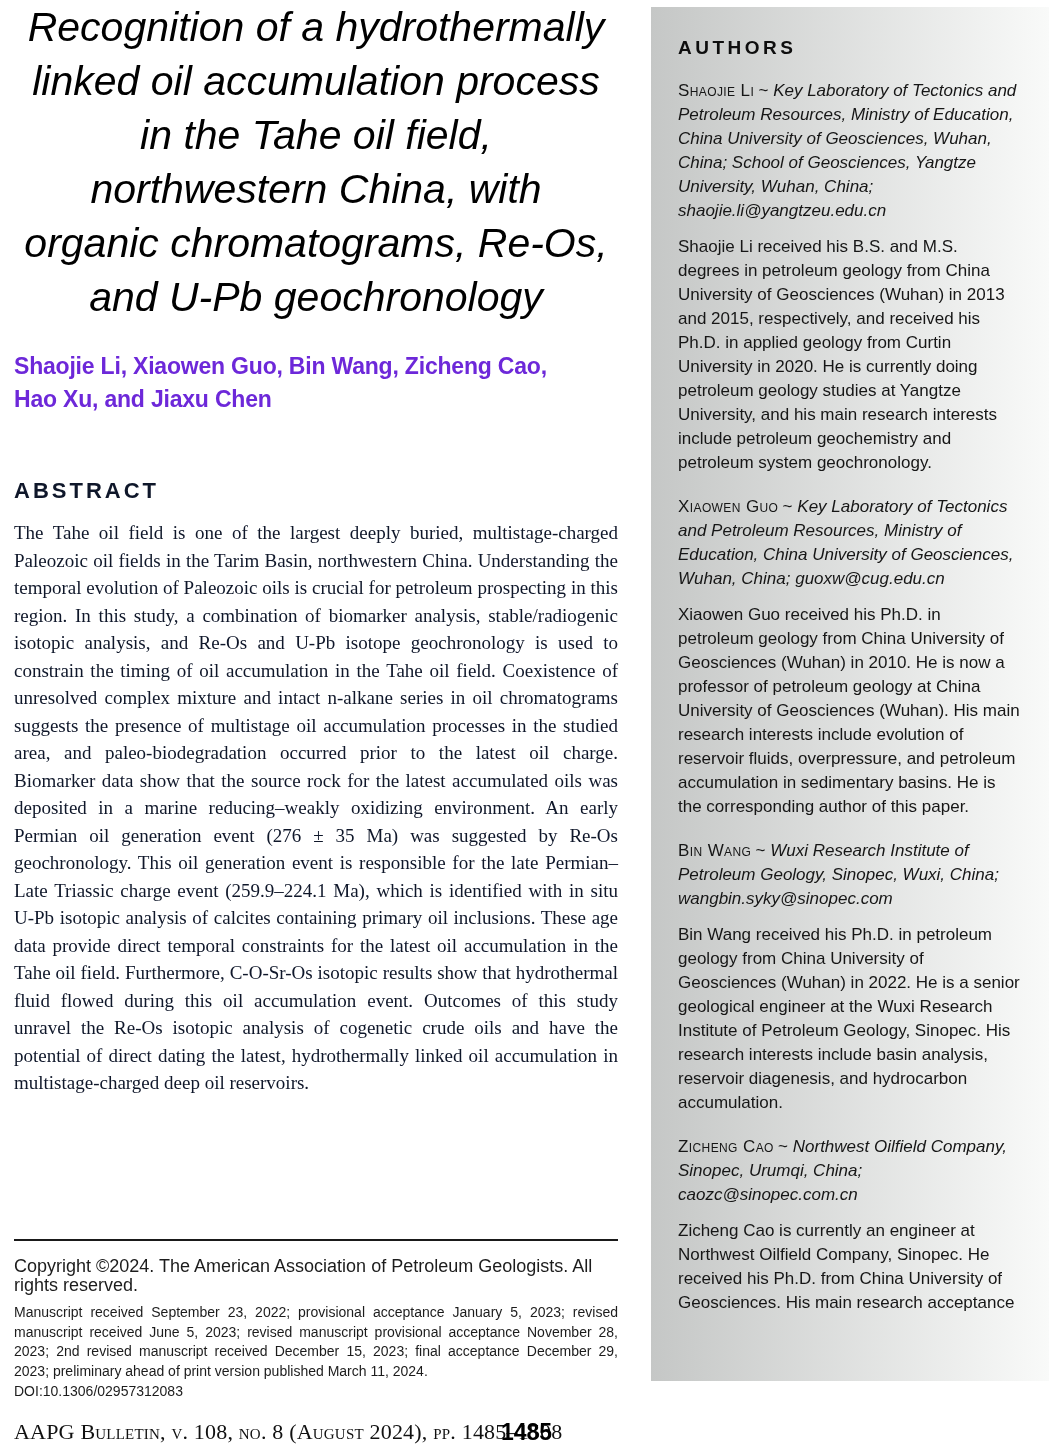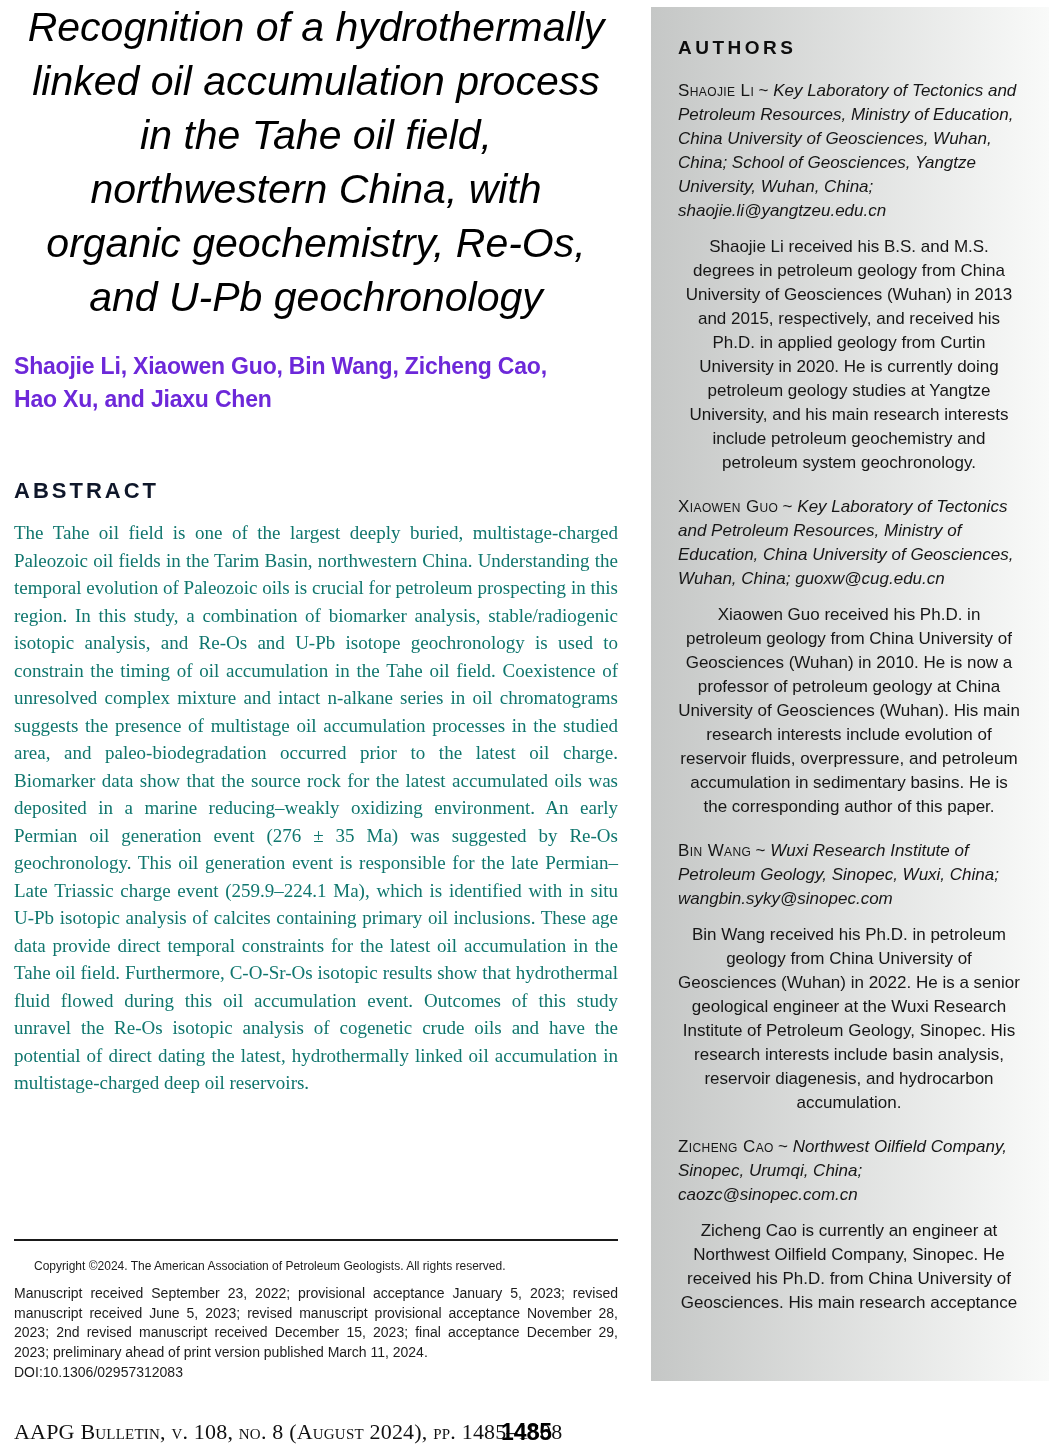--- a/index.html
+++ b/index.html
@@ -46,32 +46,31 @@
     letter-spacing:3px;
     color:#0f172a;
   }
 
   .abstract-body {
     margin-top:15px;
     font-family:"Liberation Serif", serif;
     font-size:19px;
     line-height:27.5px;
     text-align:justify;
-    color:#0f766e;
+    color:#0f172a;
   }
 
   
   .bottom-block { position:absolute; left:14px; top:1239px; width:604px; }
   .rule { height:2px; background:#1a1a1a; }
   .copyright {
     margin-top:16px;
-    font-size:12px;
+    font-size:18px;
     line-height:19px;
     color:#1c1c1c;
-    margin-left:20px;
   }
   .history {
     margin-top:8px;
     font-size:14px;
     line-height:19.5px;
     text-align:justify;
     color:#1c1c1c;
   }
   .doi {
     margin-top:1px;
@@ -128,34 +127,33 @@
     letter-spacing:0.4px;
   }
   .affil-sep { margin:0 5px 0 4px; font-style:normal; }
   .affil-text, .affil-sep { font-style:italic; }
   .bio {
     margin:12px 0 0 0;
     font-family:"Liberation Sans", sans-serif;
     font-size:17px;
     line-height:24px;
     color:#161616;
-    text-align:center;
   }
 </style>
 </head>
 <body>
 
 <div class="left-col">
 
   <div class="title">
     <div class="line">Recognition of a hydrothermally</div>
     <div class="line">linked oil accumulation process</div>
     <div class="line">in the Tahe oil field,</div>
     <div class="line">northwestern China, with</div>
-    <div class="line">organic geochemistry, Re-Os,</div>
+    <div class="line">organic chromatograms, Re-Os,</div>
     <div class="line">and U-Pb geochronology</div>
   </div>
 
   <div class="byline">
     <div class="line">Shaojie Li, Xiaowen Guo, Bin Wang, Zicheng Cao,</div>
     <div class="line">Hao Xu, and Jiaxu Chen</div>
   </div>
 
   <h2 class="abstract-heading" style="margin-bottom:0;">ABSTRACT</h2>
 

